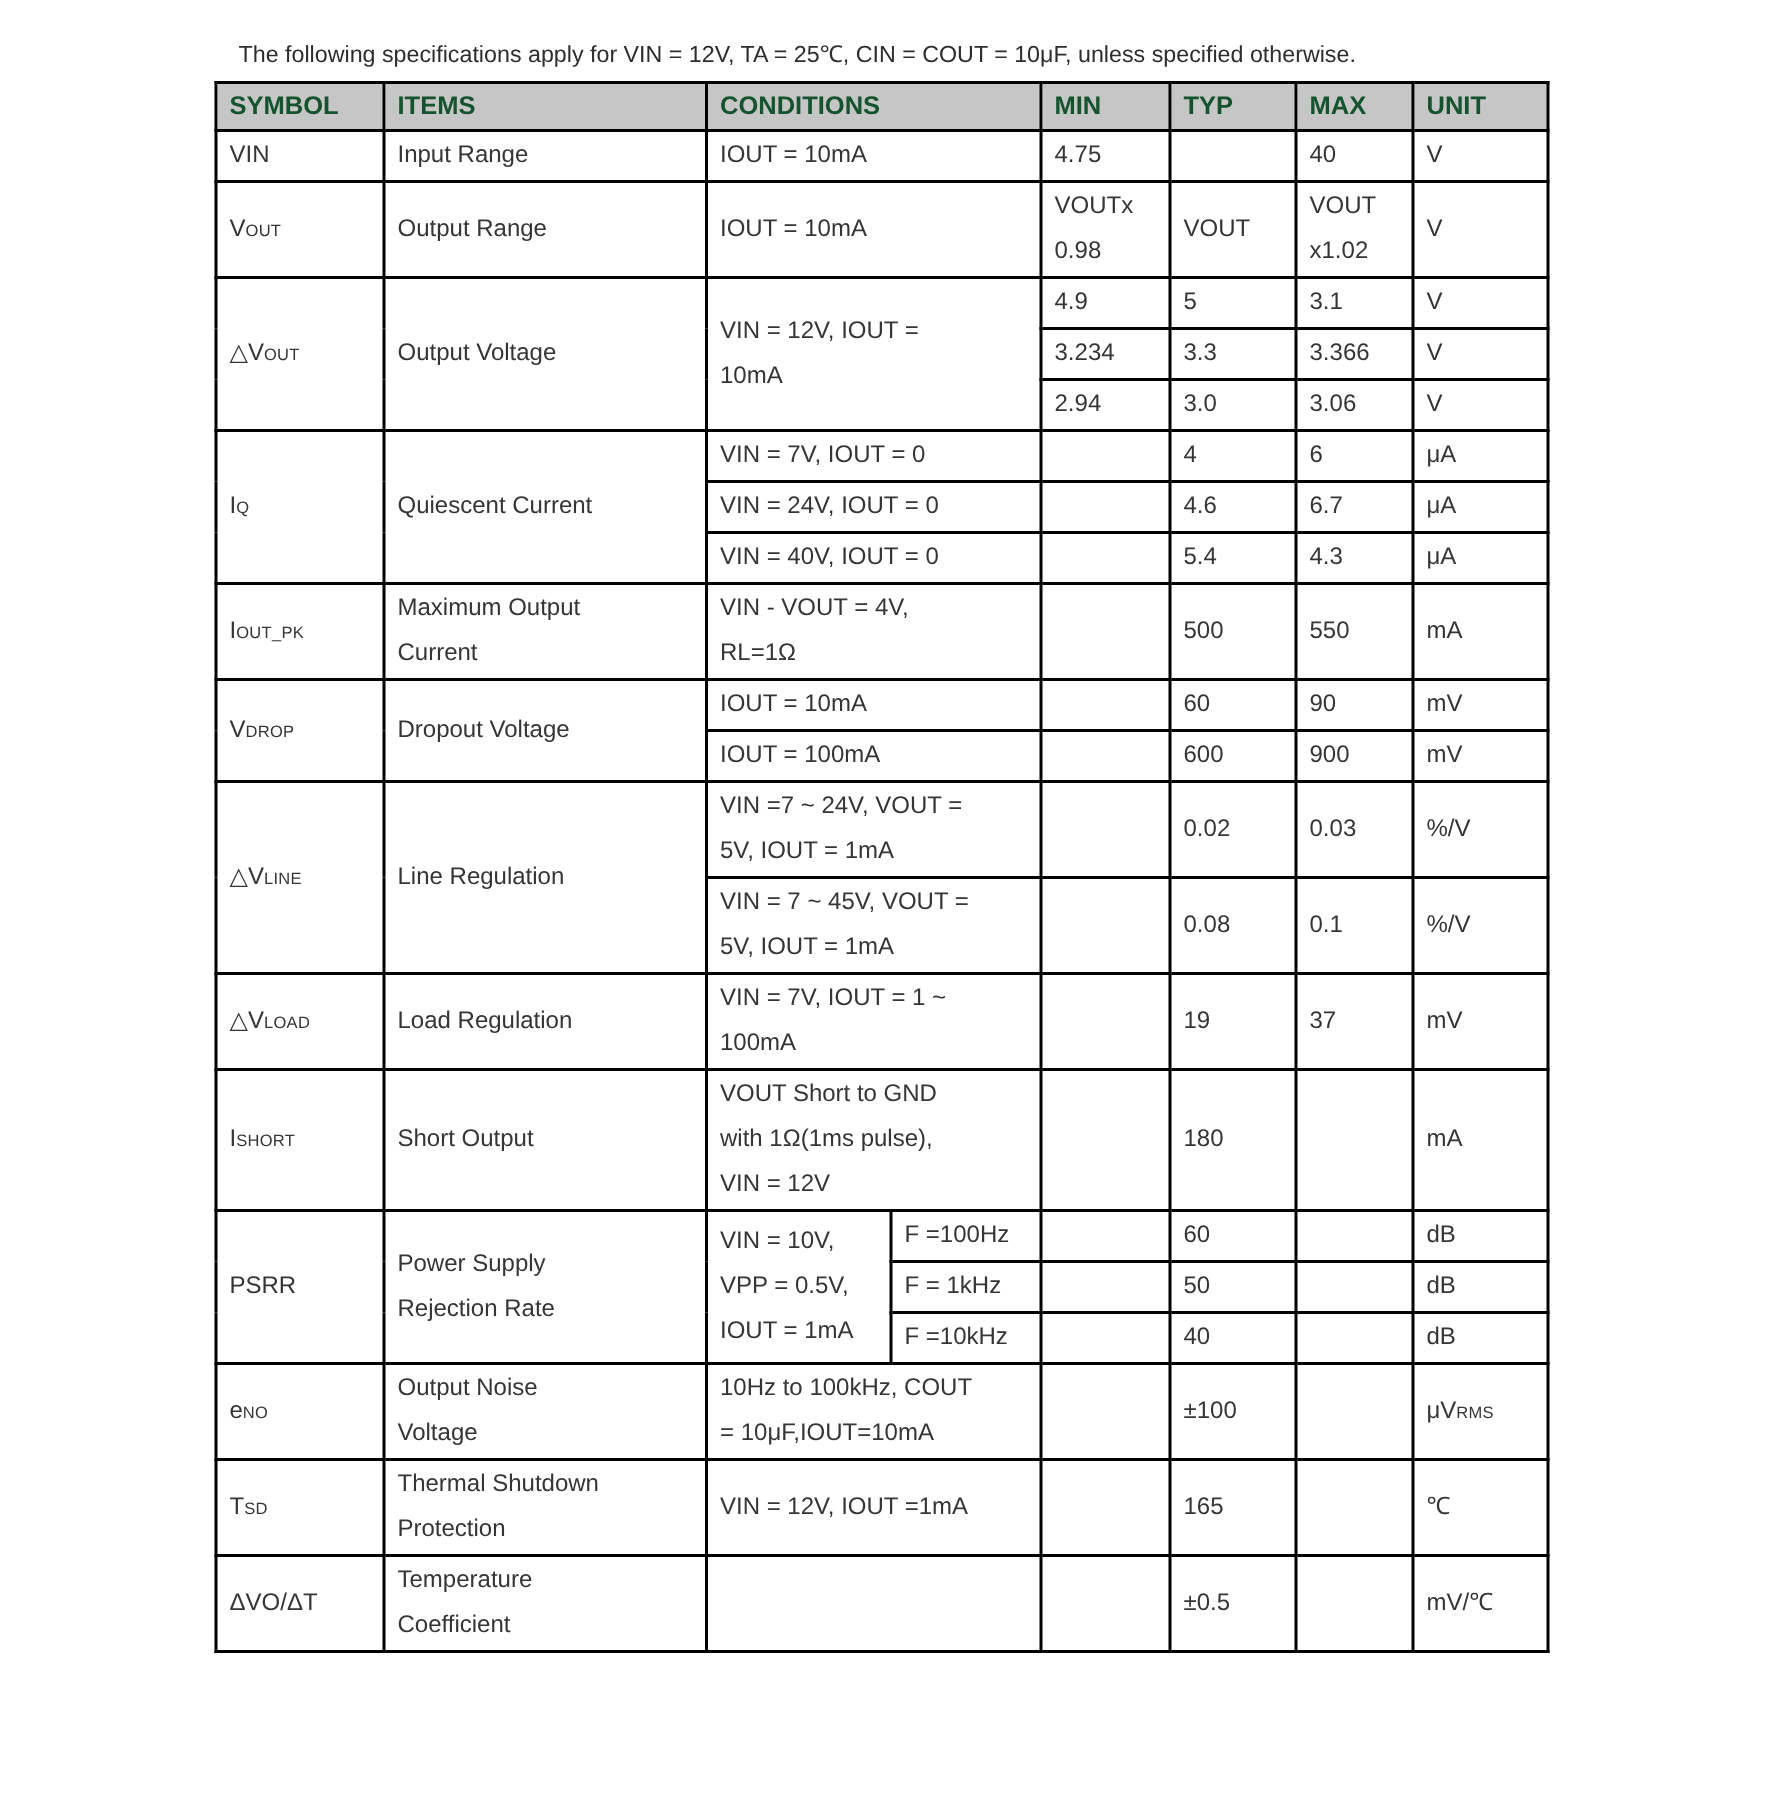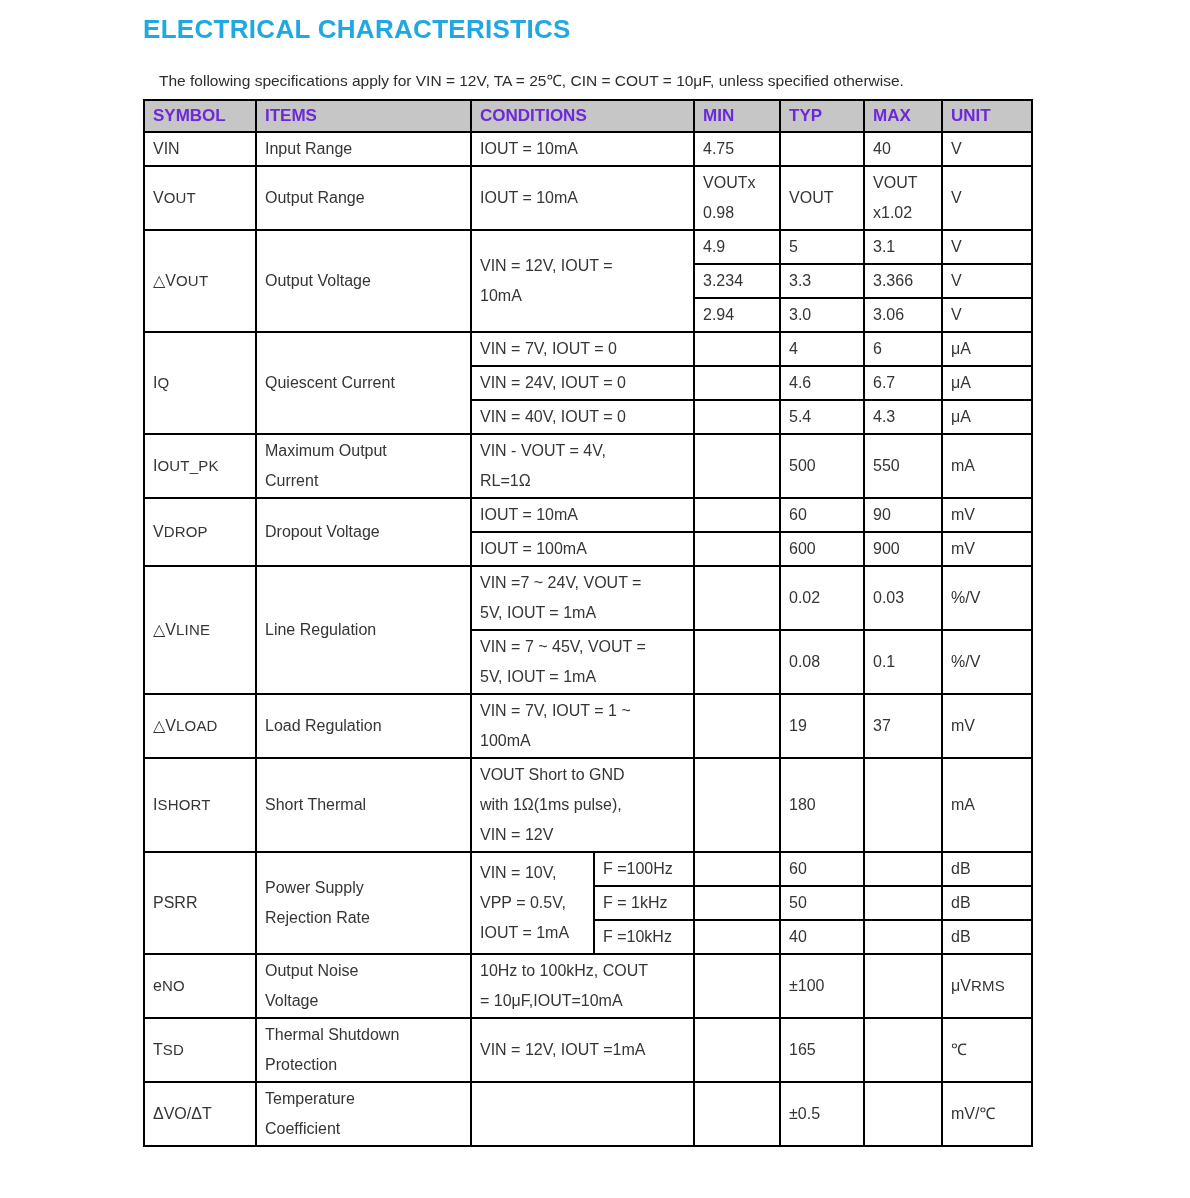--- a/index.html
+++ b/index.html
@@ -41,32 +41,31 @@
     text-align:left;
     vertical-align:middle;
     font-size:16px;
     line-height:30px;
     overflow:hidden;
   }
   table.spec th{
     background:var(--header-bg);
     font-weight:bold;
     font-size:17px;
-    color:#6d28d9;
+    color:#14532d;
     line-height:28px;
   }
-  .subscript{font-size:15px;letter-spacing:0.2px;}
+  .subscript{font-size:11px;letter-spacing:0.2px;}
   .seg{font-size:inherit;}
 </style>
 </head>
 <body>
 
 <div class="page">
   <div class="content">
-    <h1 class="page-title">ELECTRICAL CHARACTERISTICS</h1>
     <p class="intro-note">The following specifications apply for VIN = 12V, TA = 25℃, CIN = COUT = 10μF, unless specified otherwise.</p>
     <table class="spec">
       <colgroup>
         <col style="width:112px">
         <col style="width:215px">
         <col style="width:123px">
         <col style="width:100px">
         <col style="width:86px">
         <col style="width:84px">
         <col style="width:78px">
@@ -191,21 +190,21 @@
             <td><span class="seg">△V</span><span class="subscript">LOAD</span></td>
             <td><span class="seg">Load Regulation</span></td>
             <td colspan="2"><span class="seg">VIN = 7V, IOUT = 1 ~</span><br><span class="seg">100mA</span></td>
             <td></td>
             <td><span class="seg">19</span></td>
             <td><span class="seg">37</span></td>
             <td><span class="seg">mV</span></td>
           </tr>
           <tr>
             <td><span class="seg">I</span><span class="subscript">SHORT</span></td>
-            <td><span class="seg">Short Thermal</span></td>
+            <td><span class="seg">Short Output</span></td>
             <td colspan="2"><span class="seg">VOUT Short to GND</span><br><span class="seg">with 1Ω(1ms pulse),</span><br><span class="seg">VIN = 12V</span></td>
             <td></td>
             <td><span class="seg">180</span></td>
             <td></td>
             <td><span class="seg">mA</span></td>
           </tr>
           <tr>
             <td rowspan="3"><span class="seg">PSRR</span></td>
             <td rowspan="3"><span class="seg">Power Supply</span><br><span class="seg">Rejection Rate</span></td>
             <td rowspan="3"><span class="seg">VIN = 10V,</span><br><span class="seg">VPP = 0.5V,</span><br><span class="seg">IOUT = 1mA</span></td>

